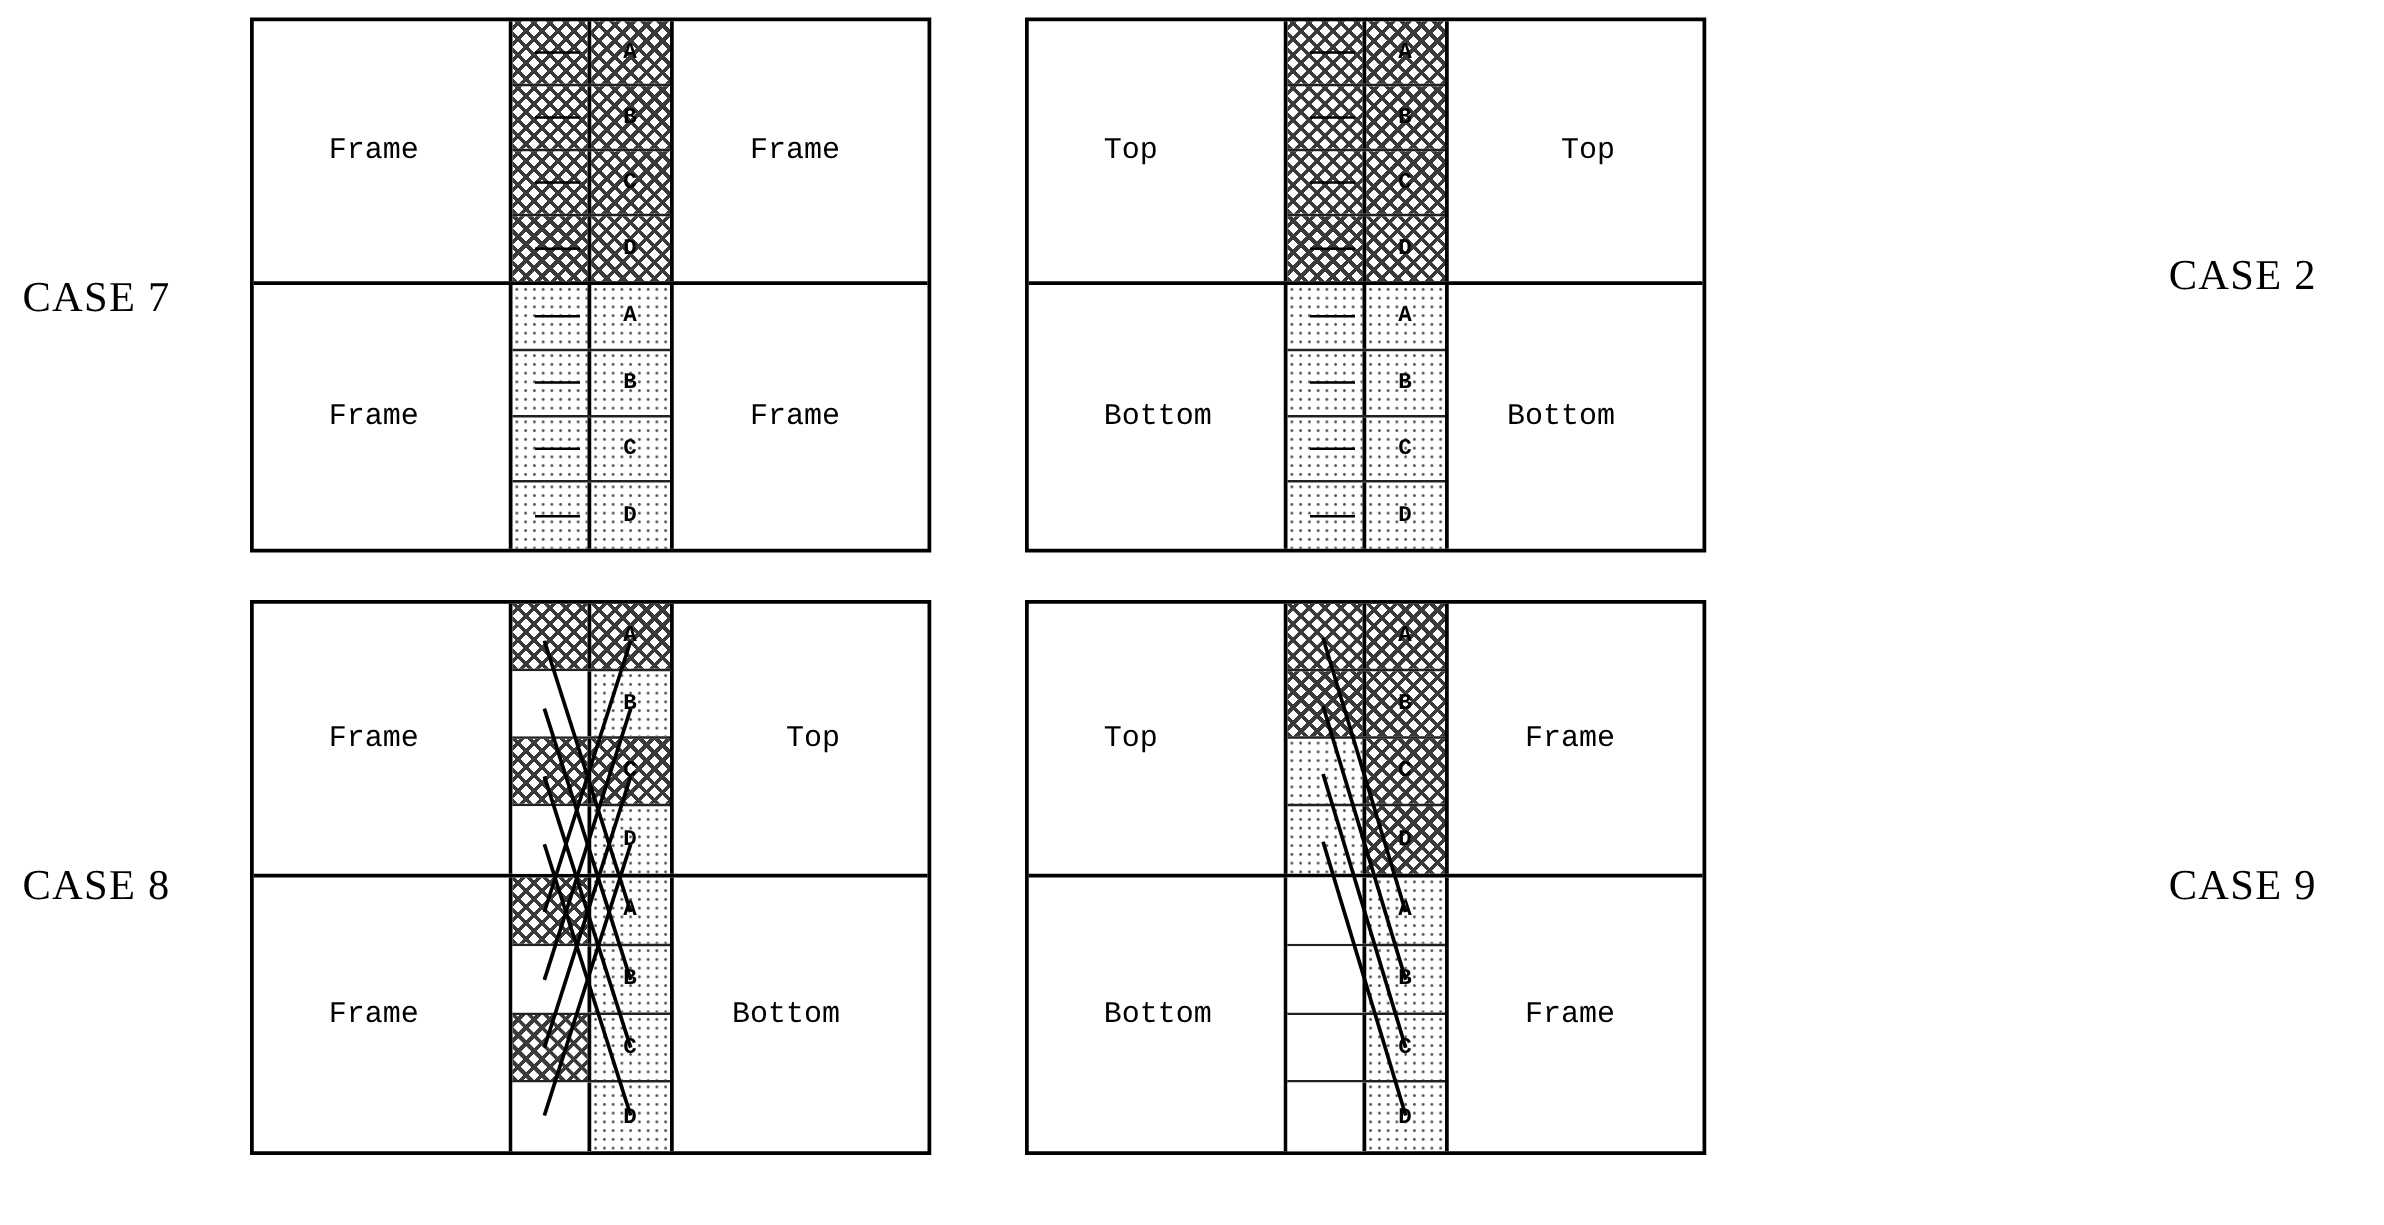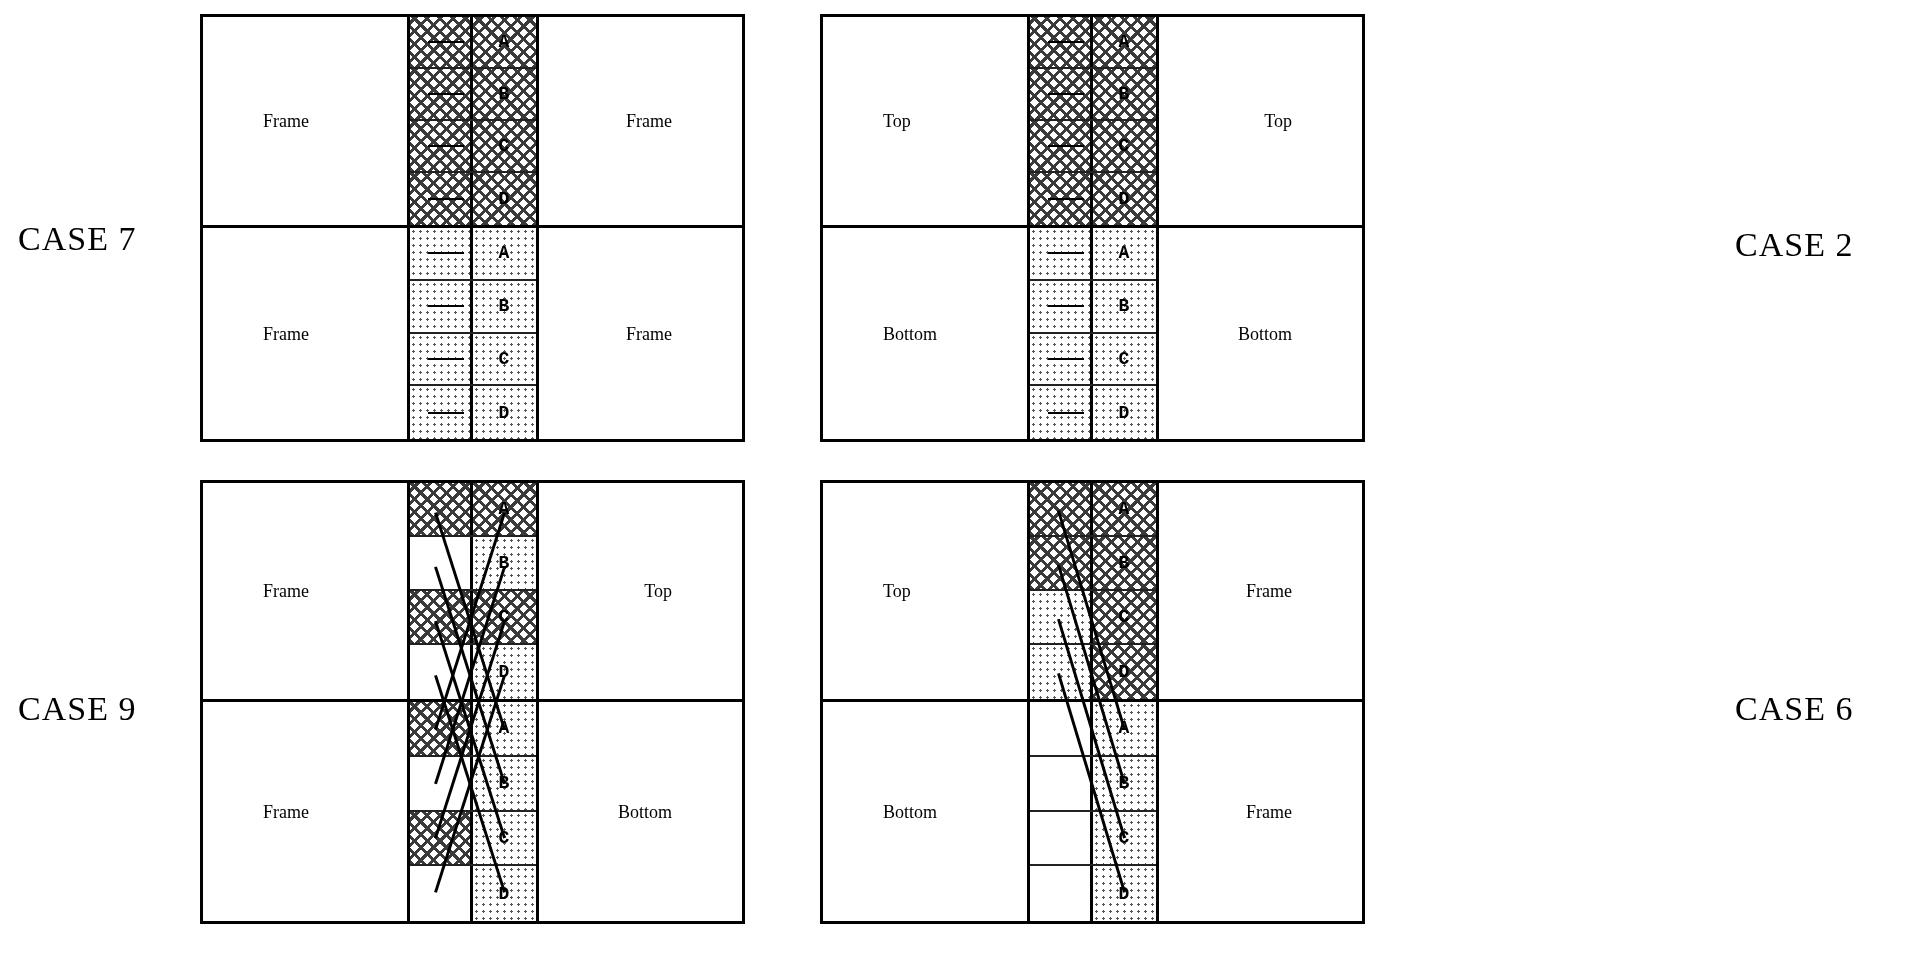--- a/index.html
+++ b/index.html
@@ -1,36 +1,36 @@
 <!DOCTYPE html>
 <html><head>
 <meta charset="utf-8">
 <style>
   html,body{margin:0;padding:0;background:#fff;font-family:Georgia,'Times New Roman',serif;color:#000}
   body{width:1907px;height:980px;position:relative}
   .canvas{position:absolute;left:0;top:0;width:1907px;height:980px}
   .case-label{position:absolute;font-size:34px;letter-spacing:1px}
   .case-label.c1{left:18px;top:220px}
-  .case-label.c2{left:1735px;top:226px}
+  .case-label.c2{left:1735px;top:202px}
   .case-label.c3{left:18px;top:690px}
   .case-label.c4{left:1735px;top:690px}
 
   
   .diagram{position:absolute;width:545px;border:3px solid #000;box-sizing:border-box}
   .diagram.d1{left:200px;top:14px;height:428px}
   .diagram.d2{left:820px;top:14px;height:428px}
   .diagram.d3{left:200px;top:480px;height:444px}
   .diagram.d4{left:820px;top:480px;height:444px}
 
   .half{position:relative;width:100%;box-sizing:border-box}
   .half.top{border-bottom:3px solid #000}
   .d1 .half,.d2 .half{height:50%}
   .d3 .half,.d4 .half{height:50%}
 
-  .cell-label{position:absolute;top:50%;transform:translateY(-50%);font-size:18px;font-family:Liberation Serif, serif}
+  .cell-label{position:absolute;top:50%;transform:translateY(-50%);font-size:24px;font-family:Liberation Mono, monospace}
   .cell-label.left{left:60px}
   .cell-label.right{right:70px}
 
   .midcol{position:absolute;left:50%;transform:translateX(-50%);top:0;height:100%;width:132px;border-left:3px solid #000;border-right:3px solid #000;box-sizing:border-box}
   .midcol .subrow{position:relative;width:100%;height:25%;border-bottom:2px solid #222;box-sizing:border-box}
   .midcol .subrow:last-child{border-bottom:none}
   .sub-left,.sub-right{position:absolute;top:0;bottom:0}
   .sub-left{left:0;right:50%;border-right:3px solid #000}
   .sub-right{left:50%;right:0}
   .hatch{background:repeating-linear-gradient(45deg,#3a3a3a 0 3px,transparent 3px 9px),repeating-linear-gradient(-45deg,#3a3a3a 0 3px,transparent 3px 9px)}
@@ -42,22 +42,22 @@
   
   .overlay{position:absolute;left:0;top:0;width:100%;height:100%;pointer-events:none}
   .overlay line{stroke:#000;stroke-width:3}
 </style>
 </head>
 <body>
 
 <div class="canvas">
   <div class="case-label c1">CASE 7</div>
   <div class="case-label c2">CASE 2</div>
-  <div class="case-label c3">CASE 9</div>
-  <div class="case-label c4">CASE 6</div>
+  <div class="case-label c3">CASE 8</div>
+  <div class="case-label c4">CASE 9</div>
 
   <div class="diagram d1">
     <div class="half top">
       <span class="cell-label left">Frame</span>
       <span class="cell-label right">Frame</span>
       <div class="midcol">
         <div class="subrow">
             <div class="sub-left hatch">
               <span class="tick"></span>
             </div>

